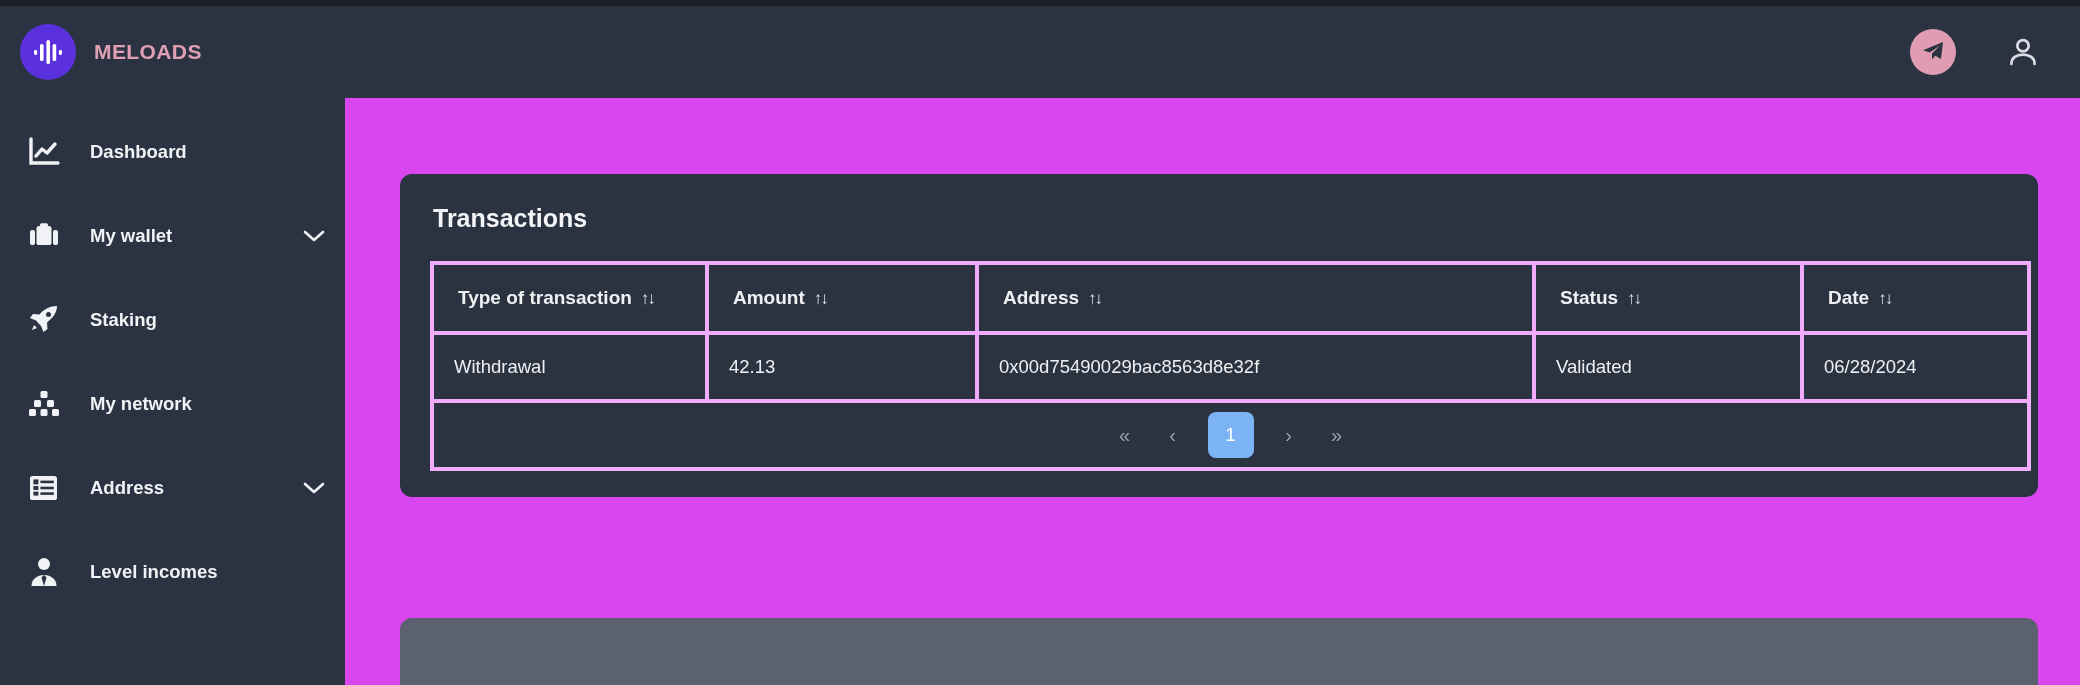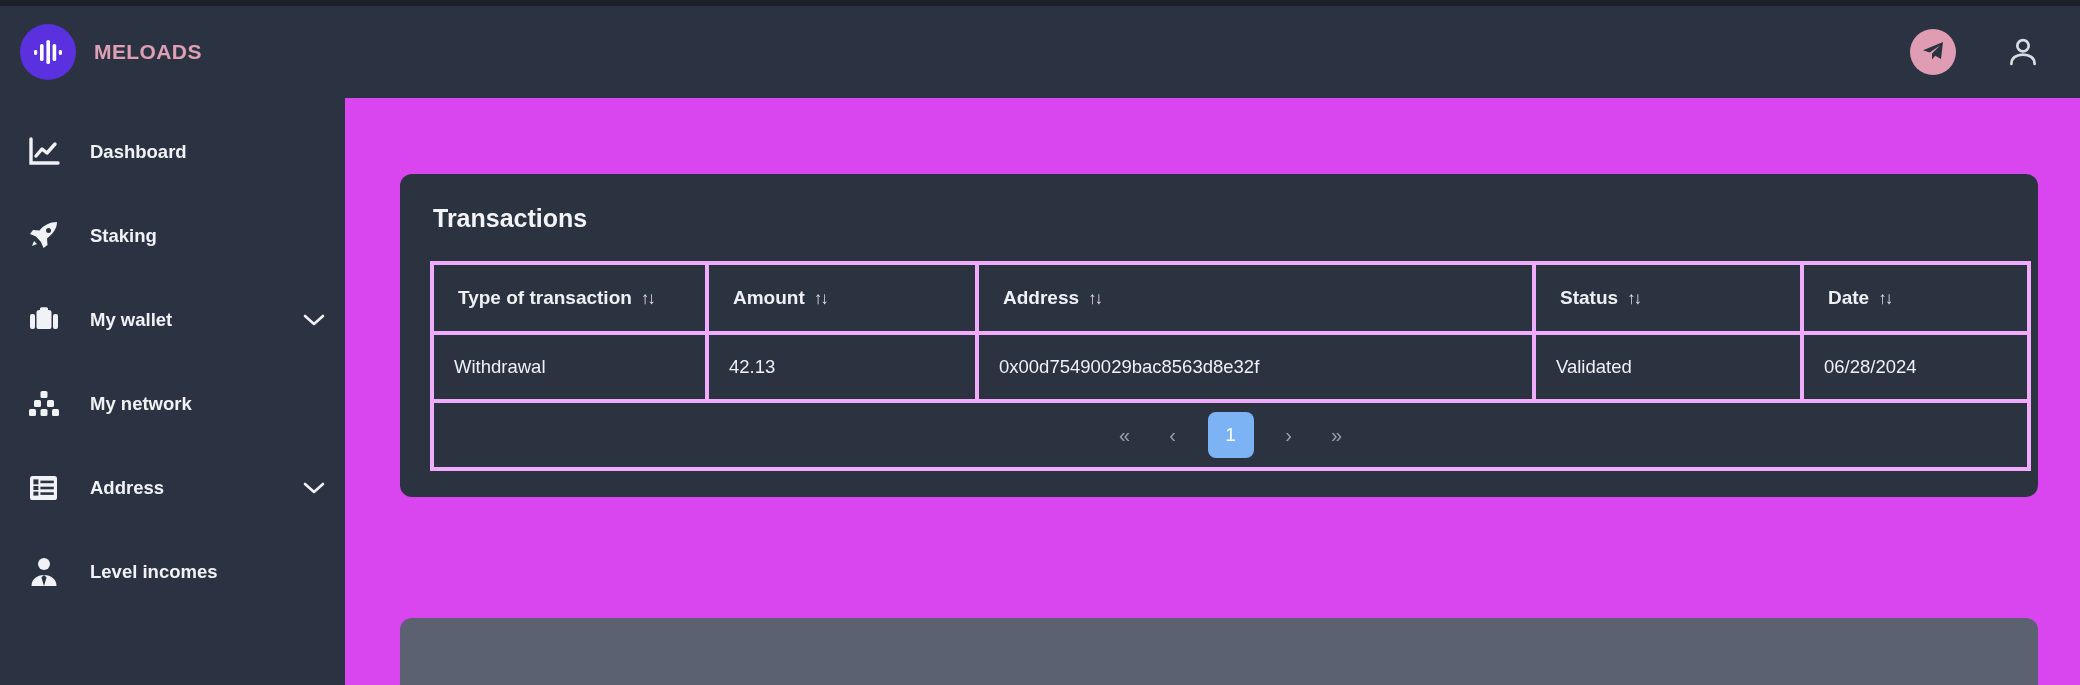--- a/index.html
+++ b/index.html
@@ -310,43 +310,43 @@
         <path d="M3 2v24h27" fill="none" stroke="#f0f2f5" stroke-width="3.4" stroke-linecap="round"></path>
         <path d="M8 19l6-7 5 4 8-9" fill="none" stroke="#f0f2f5" stroke-width="3.4" stroke-linecap="round" stroke-linejoin="round"></path>
       </svg>
     </span>
     <span class="nav-label">Dashboard</span>
   </div>
 
   <div class="nav-item">
     <span class="nav-icon">
       <svg width="32" height="30" viewBox="0 0 32 30" aria-hidden="true">
-        <path d="M29 1c-7 0-13 3-17.5 8.5L5 9 2 13l6 2.5L13 21l2.5 6 4-3-.5-6.5C24.5 13 29 8 29 1z" fill="#f0f2f5"></path>
-        <circle cx="20.5" cy="9.5" r="2.5" fill="#2b3342"></circle>
-        <path d="M4 25l5-2-3-3z" fill="#f0f2f5"></path>
-      </svg>
-    </span>
-    <span class="nav-label">Staking</span>
-  </div>
-
-  <div class="nav-item">
-    <span class="nav-icon">
-      <svg width="32" height="30" viewBox="0 0 32 30" aria-hidden="true">
         <rect x="2" y="9" width="5" height="15" rx="2" fill="#f0f2f5"></rect>
         <rect x="25" y="9" width="5" height="15" rx="2" fill="#f0f2f5"></rect>
         <rect x="8.5" y="5" width="15" height="19" rx="2.6" fill="#f0f2f5"></rect>
         <rect x="12" y="2.2" width="8" height="3.6" rx="1.6" fill="#f0f2f5"></rect>
       </svg>
     </span>
     <span class="nav-label">My wallet</span>
     <span class="nav-chev">
       <svg width="22" height="14" viewBox="0 0 22 14" aria-hidden="true">
         <path d="M2 3l9 8 9-8" fill="none" stroke="#f0f2f5" stroke-width="2.6" stroke-linecap="round" stroke-linejoin="round"></path>
       </svg>
     </span>
+  </div>
+
+  <div class="nav-item">
+    <span class="nav-icon">
+      <svg width="32" height="30" viewBox="0 0 32 30" aria-hidden="true">
+        <path d="M29 1c-7 0-13 3-17.5 8.5L5 9 2 13l6 2.5L13 21l2.5 6 4-3-.5-6.5C24.5 13 29 8 29 1z" fill="#f0f2f5"></path>
+        <circle cx="20.5" cy="9.5" r="2.5" fill="#2b3342"></circle>
+        <path d="M4 25l5-2-3-3z" fill="#f0f2f5"></path>
+      </svg>
+    </span>
+    <span class="nav-label">Staking</span>
   </div>
 
   <div class="nav-item">
     <span class="nav-icon">
       <svg width="32" height="30" viewBox="0 0 32 30" aria-hidden="true">
         <rect x="12.5" y="2" width="7" height="7" rx="1.6" fill="#f0f2f5"></rect>
         <rect x="6" y="11" width="7" height="7" rx="1.6" fill="#f0f2f5"></rect>
         <rect x="19" y="11" width="7" height="7" rx="1.6" fill="#f0f2f5"></rect>
         <rect x="1" y="20" width="7" height="7" rx="1.6" fill="#f0f2f5"></rect>
         <rect x="12.5" y="20" width="7" height="7" rx="1.6" fill="#f0f2f5"></rect>

